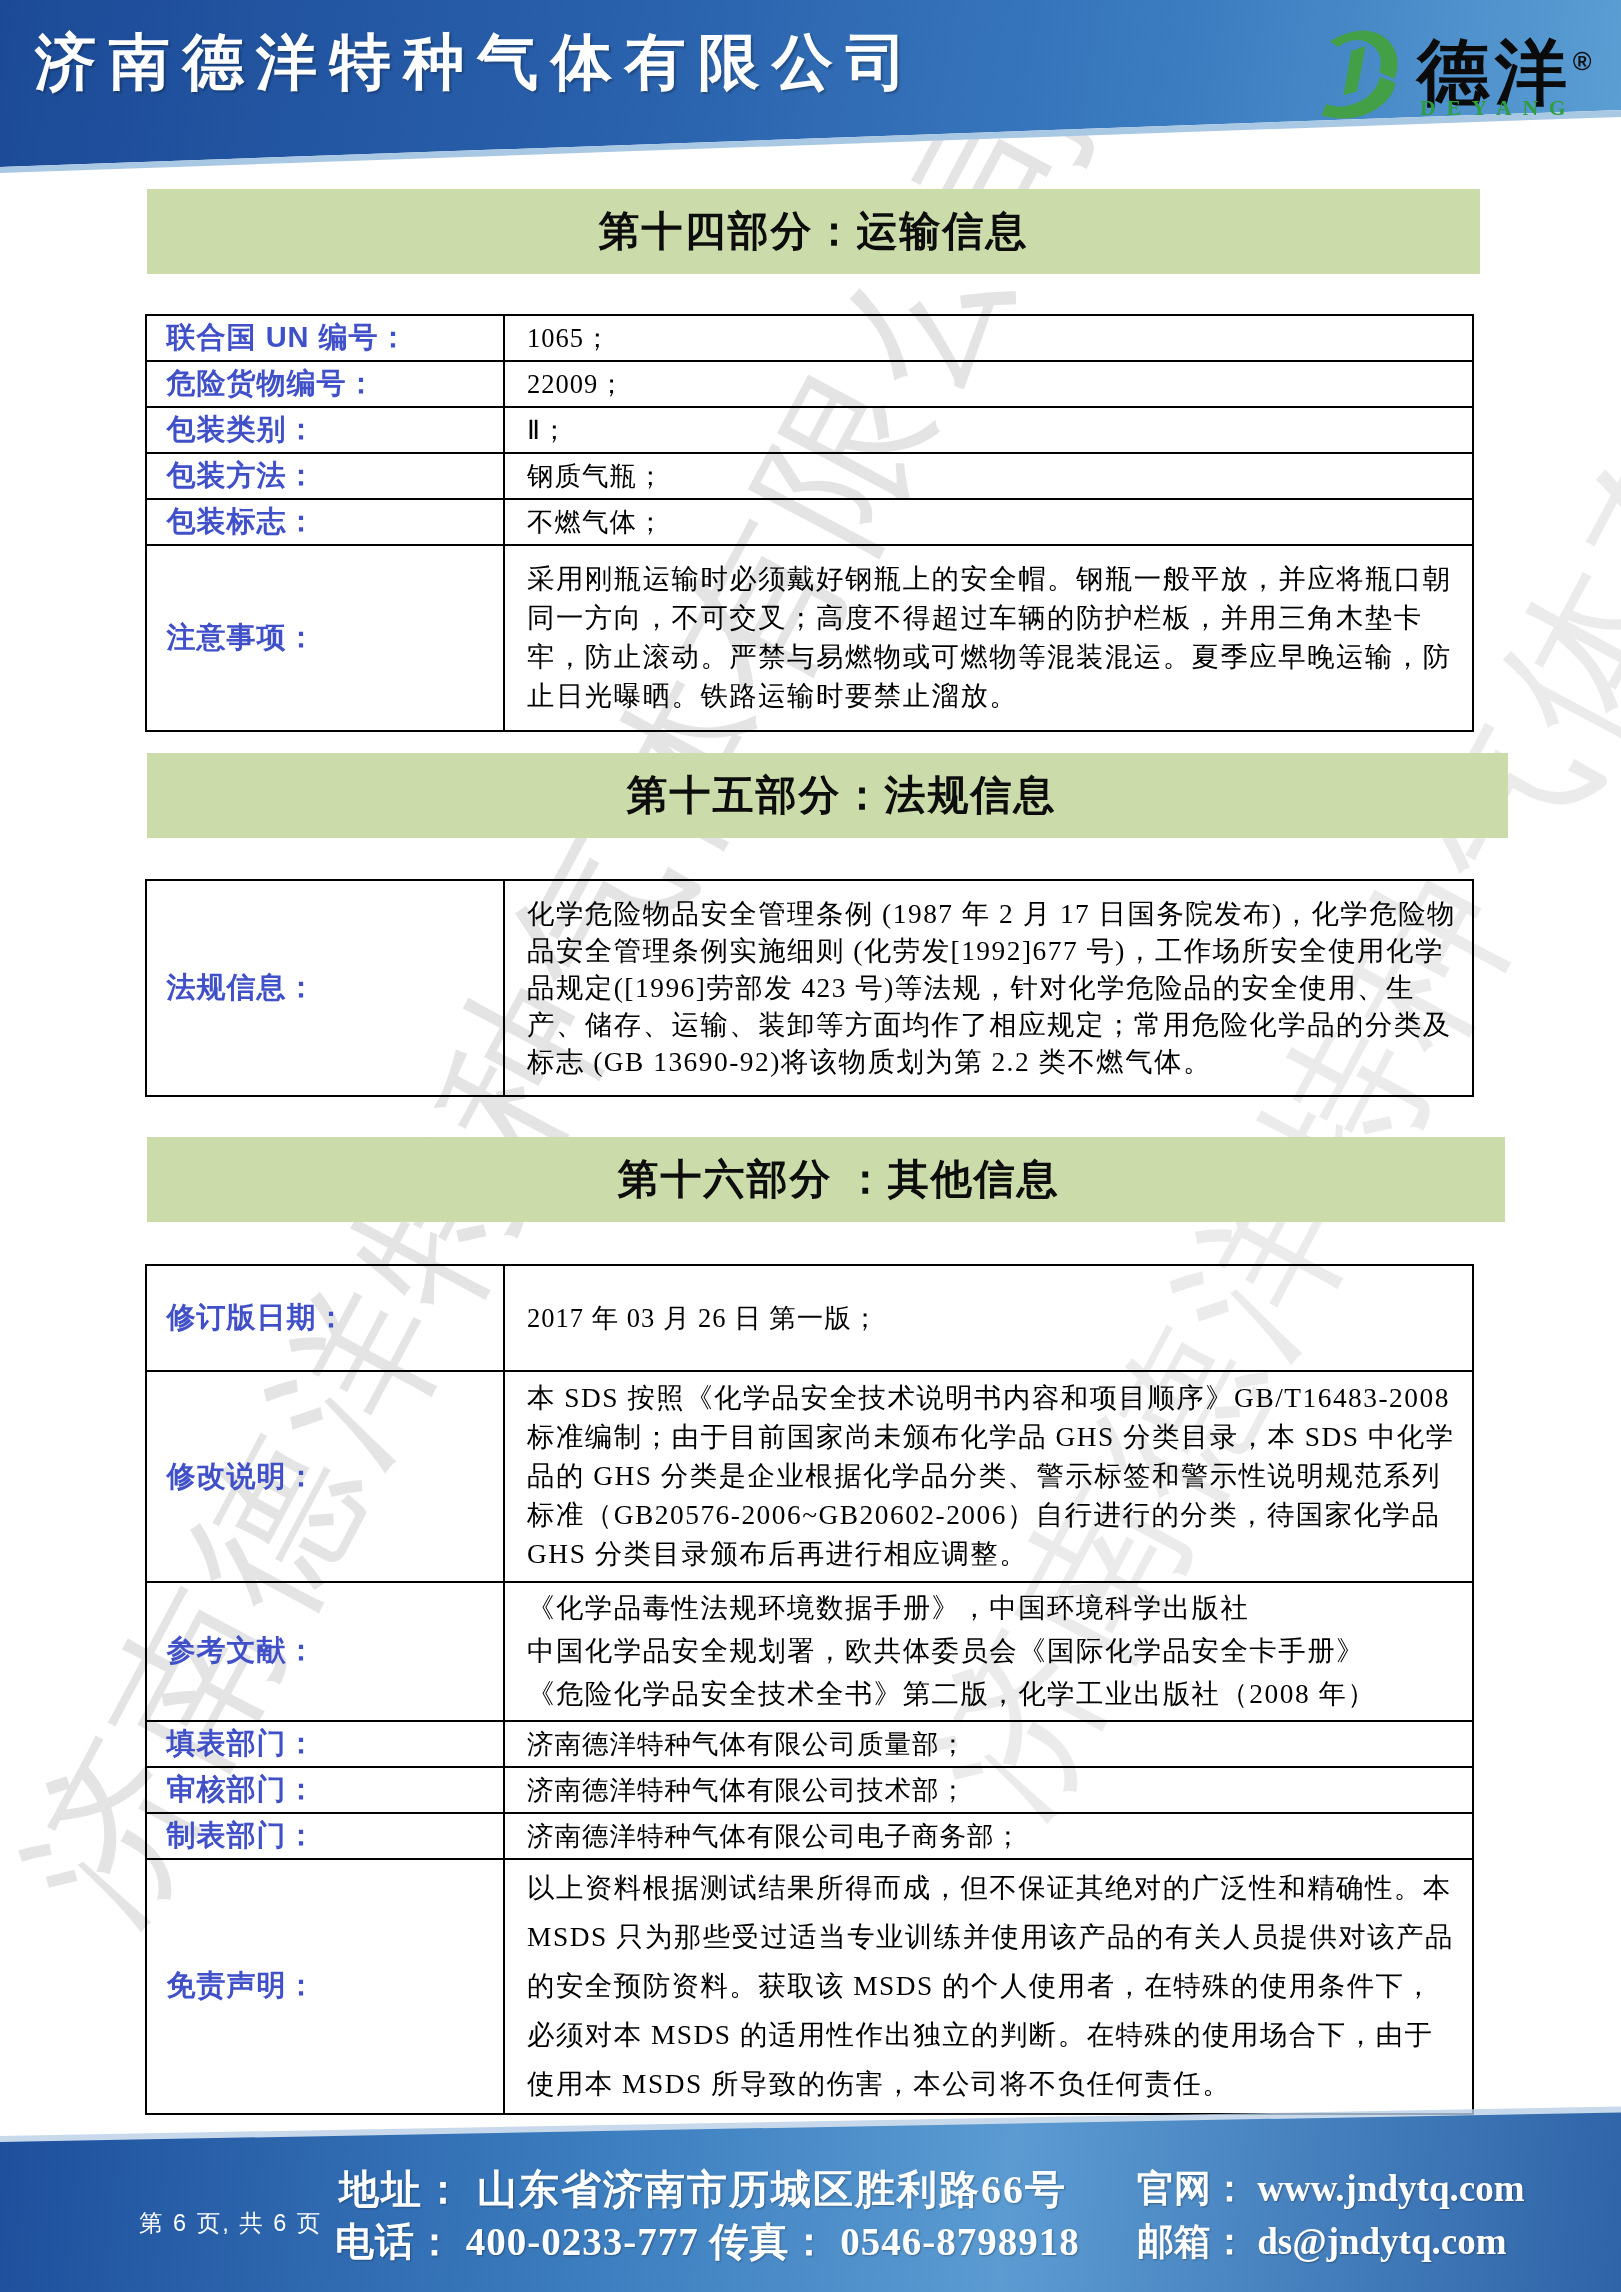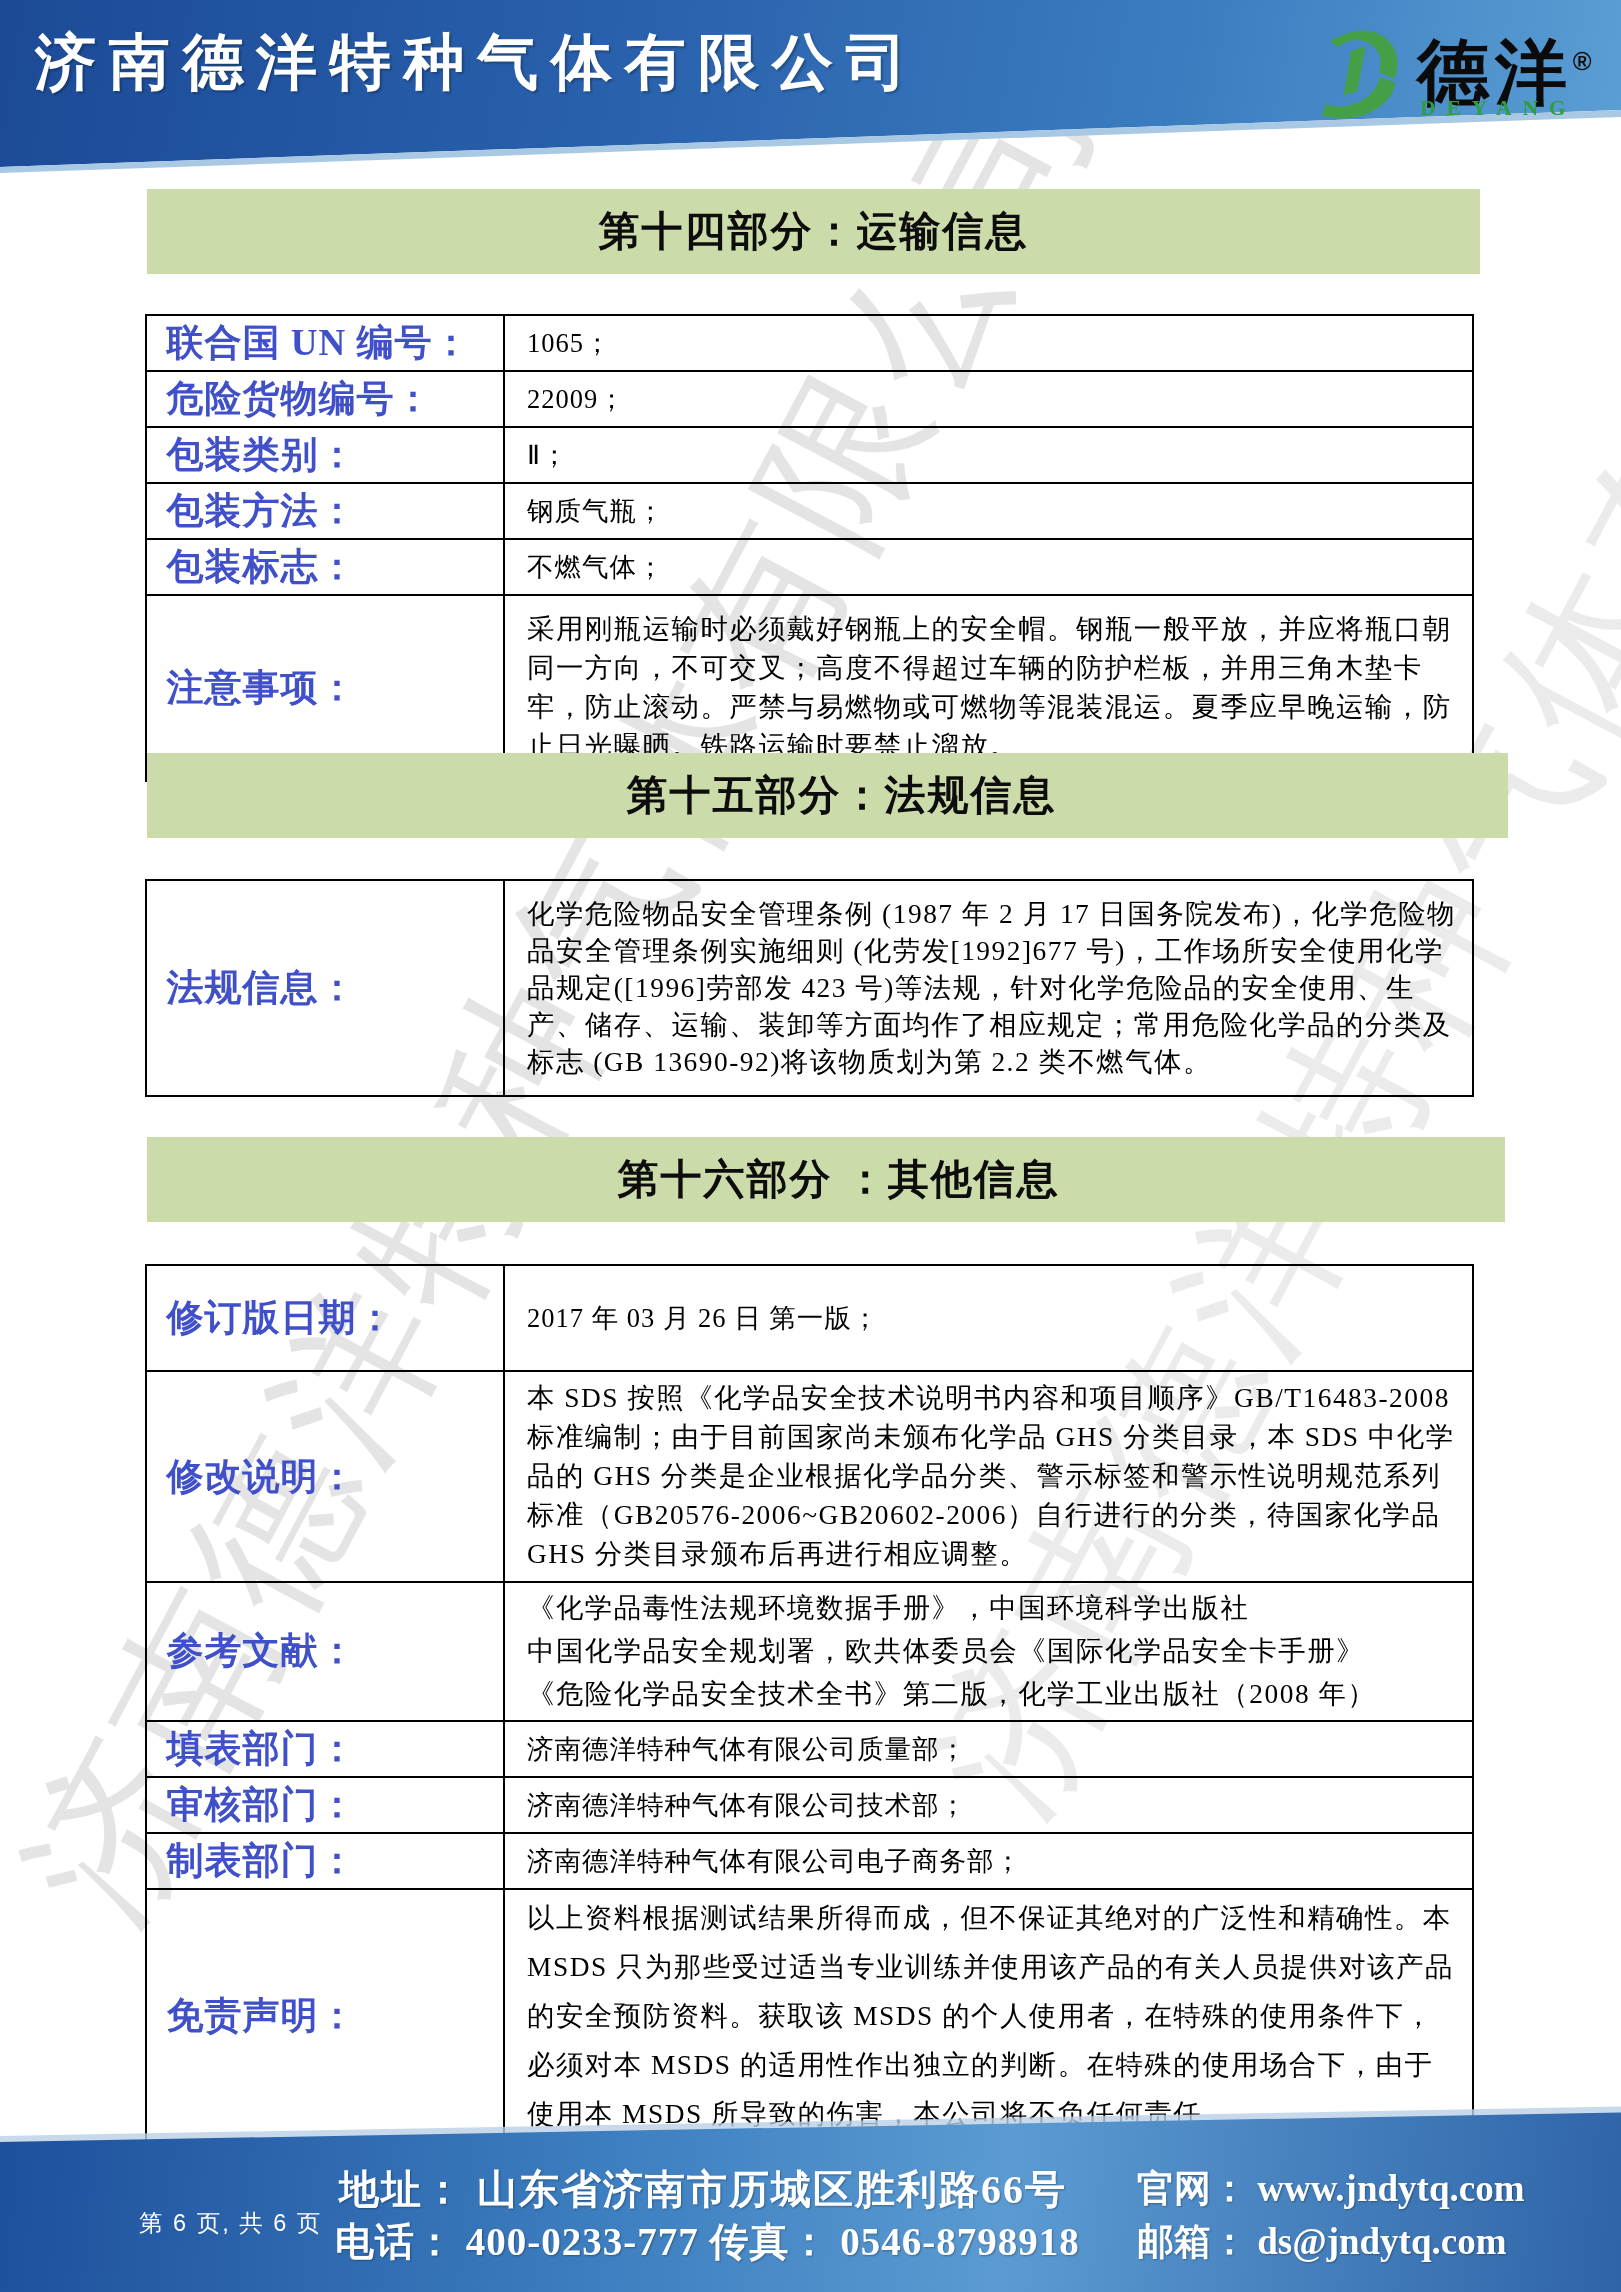--- a/index.html
+++ b/index.html
@@ -36,21 +36,21 @@
      text-align:center;line-height:85px;font-weight:bold;font-size:41px;color:#0d0d0d;
      letter-spacing:2px;z-index:1;font-family:"Liberation Serif",serif;}
   .b14{top:189px;} .b15{top:753px;padding-left:28px;} .b16{top:1137px;padding-left:25px;}
 
   
   table.sds{position:absolute;left:145px;width:1329px;border-collapse:collapse;z-index:1;
      table-layout:fixed;background:transparent;}
   .t14{top:314px;} .t15{top:879px;} .t16{top:1264px;}
   table.sds td{border:2.9px solid #000;vertical-align:middle;background:transparent;}
   td.lbl{width:331px;padding:2px 5.9px 2px 19.6px;color:#4050c8;font-weight:bold;
-     font-size:37px;font-family:Liberation Serif, serif;letter-spacing:1px;}
+     font-size:29px;font-family:Liberation Sans, sans-serif;letter-spacing:1px;}
   td.val{padding:3.9px 13.7px 3.9px 21.6px;color:#000;font-size:26.5px;white-space:pre-line;
      letter-spacing:1px;}
   td.val.big{font-size:27.4px;line-height:49px;letter-spacing:1.5px;}
   .h47{height:46px;} .h190{height:186px;} .h220{height:216px;} .h93{height:106px;border-radius:32px;}
   .h215{height:211px;} .h132{height:129px;} .h228{height:223px;}
   .t15 td.val{line-height:37px;} .lh40{line-height:39px !important;}
   .lh44{line-height:43px !important;}
 
   
   .footer{position:absolute;left:0;top:2088px;width:1621px;height:205px;z-index:2;}

